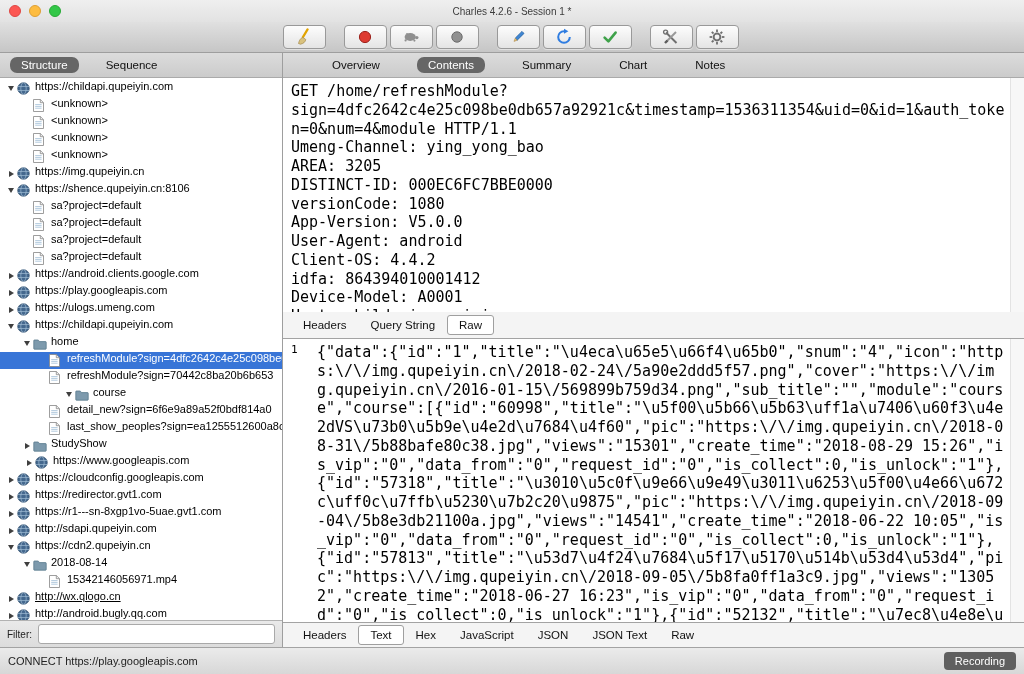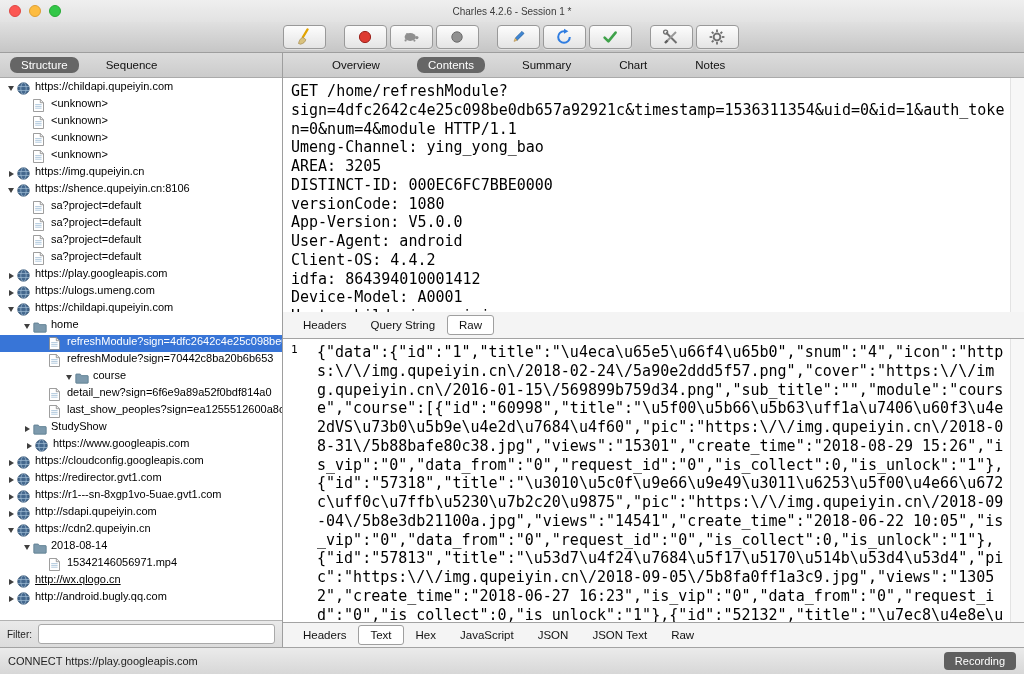--- a/index.html
+++ b/index.html
@@ -301,20 +301,32 @@
           <div class="trow" style="padding-left: 5px;">
             <span class="arrow right"></span>
             <span class="ticon">
               <svg width="13" height="13" viewBox="0 0 14 14">
                 <circle cx="7" cy="7" r="6.2" fill="#44688e" stroke="#2c4a68" stroke-width="0.8"></circle>
                 <ellipse cx="7" cy="7" rx="2.9" ry="6.2" fill="none" stroke="#a8c4dc" stroke-width="0.7"></ellipse>
                 <line x1="1" y1="4.8" x2="13" y2="4.8" stroke="#a8c4dc" stroke-width="0.7"></line>
                 <line x1="1" y1="9.2" x2="13" y2="9.2" stroke="#a8c4dc" stroke-width="0.7"></line>
               </svg>
             </span>
+            <span class="tlabel">https://android.clients.google.com</span>
+          </div>
+          <div class="trow" style="padding-left: 5px;">
+            <span class="arrow right"></span>
+            <span class="ticon">
+              <svg width="13" height="13" viewBox="0 0 14 14">
+                <circle cx="7" cy="7" r="6.2" fill="#44688e" stroke="#2c4a68" stroke-width="0.8"></circle>
+                <ellipse cx="7" cy="7" rx="2.9" ry="6.2" fill="none" stroke="#a8c4dc" stroke-width="0.7"></ellipse>
+                <line x1="1" y1="4.8" x2="13" y2="4.8" stroke="#a8c4dc" stroke-width="0.7"></line>
+                <line x1="1" y1="9.2" x2="13" y2="9.2" stroke="#a8c4dc" stroke-width="0.7"></line>
+              </svg>
+            </span>
             <span class="tlabel">https://play.googleapis.com</span>
           </div>
           <div class="trow" style="padding-left: 5px;">
             <span class="arrow right"></span>
             <span class="ticon">
               <svg width="13" height="13" viewBox="0 0 14 14">
                 <circle cx="7" cy="7" r="6.2" fill="#44688e" stroke="#2c4a68" stroke-width="0.8"></circle>
                 <ellipse cx="7" cy="7" rx="2.9" ry="6.2" fill="none" stroke="#a8c4dc" stroke-width="0.7"></ellipse>
                 <line x1="1" y1="4.8" x2="13" y2="4.8" stroke="#a8c4dc" stroke-width="0.7"></line>
                 <line x1="1" y1="9.2" x2="13" y2="9.2" stroke="#a8c4dc" stroke-width="0.7"></line>

